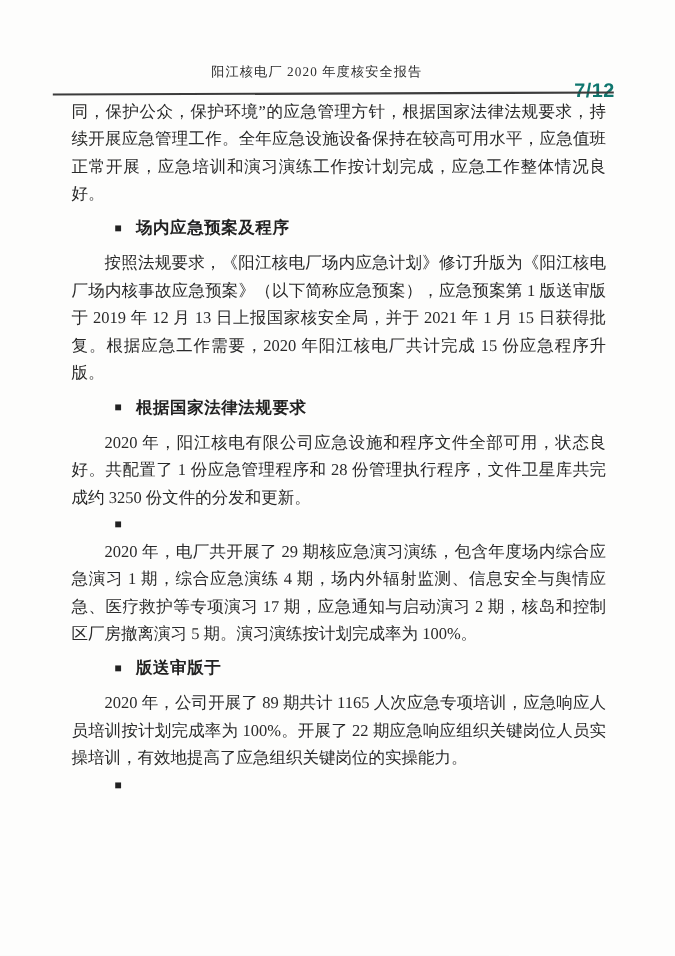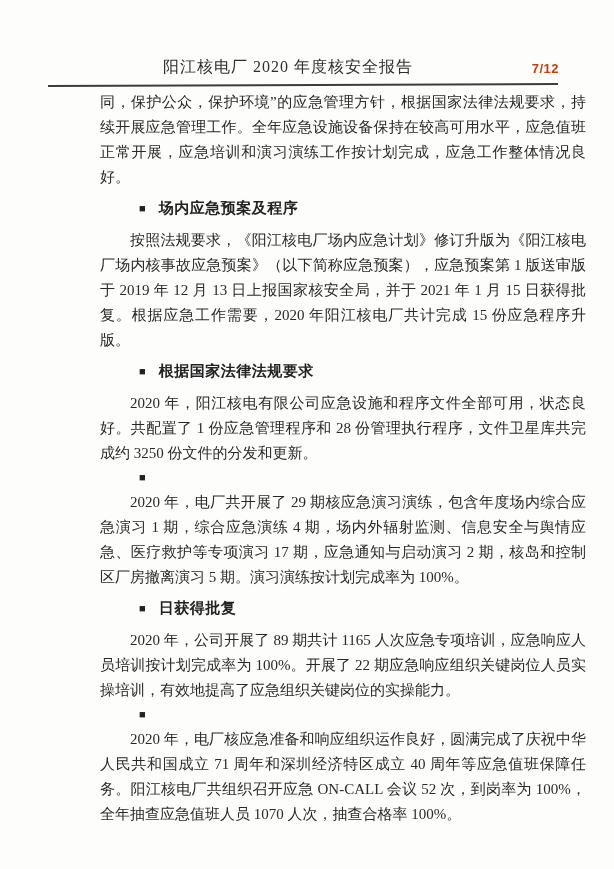--- a/index.html
+++ b/index.html
@@ -23,53 +23,52 @@
     left: 65px;
     width: 486px;
     height: 24px;
   }
   .header-title {
     position: absolute;
     left: 0;
     right: 40px;
     top: 0;
     text-align: center;
-    font-size: 16px;
+    font-size: 12px;
     letter-spacing: 1px;
     color: #2e2e2e;
     white-space: nowrap;
   }
   .page-number {
     position: absolute;
     right: -8px;
-    top: 4px;
+    top: 15px;
     font-family: "Liberation Sans", "DejaVu Sans", sans-serif;
-    font-size: 13px;
+    font-size: 18px;
     font-weight: bold;
     letter-spacing: 0.5px;
-    color: #c2410c;
+    color: #0f766e;
   }
   .header-rule {
     position: absolute;
     top: 84px;
     left: 48px;
     width: 510px;
     height: 2px;
     background: #3c3c3c;
     transform: rotate(-0.2deg);
   }
   .content {
     position: absolute;
     top: 90px;
     left: 65px;
     width: 486px;
     font-size: 15px;
     line-height: 25px;
     text-align: justify;
-    margin-left: 35px;
   }
   .para {
     margin: 7px 0 0 0;
   }
   .para:first-child {
     margin-top: 0;
   }
   .para.indent {
     text-indent: 2em;
   }
@@ -111,21 +110,20 @@
         <span class="bullet">■</span>
         <span class="heading-text">根据国家法律法规要求</span>
       </div>
       <p class="para indent">2020 年，阳江核电有限公司应急设施和程序文件全部可用，状态良好。共配置了 1 份应急管理程序和 28 份管理执行程序，文件卫星库共完成约 3250 份文件的分发和更新。</p>
       <div class="heading">
         <span class="bullet">■</span>
       </div>
       <p class="para indent">2020 年，电厂共开展了 29 期核应急演习演练，包含年度场内综合应急演习 1 期，综合应急演练 4 期，场内外辐射监测、信息安全与舆情应急、医疗救护等专项演习 17 期，应急通知与启动演习 2 期，核岛和控制区厂房撤离演习 5 期。演习演练按计划完成率为 100%。</p>
       <div class="heading">
         <span class="bullet">■</span>
-        <span class="heading-text">日获得批复</span>
+        <span class="heading-text">版送审版于</span>
       </div>
       <p class="para indent">2020 年，公司开展了 89 期共计 1165 人次应急专项培训，应急响应人员培训按计划完成率为 100%。开展了 22 期应急响应组织关键岗位人员实操培训，有效地提高了应急组织关键岗位的实操能力。</p>
       <div class="heading">
         <span class="bullet">■</span>
       </div>
-      <p class="para indent">2020 年，电厂核应急准备和响应组织运作良好，圆满完成了庆祝中华人民共和国成立 71 周年和深圳经济特区成立 40 周年等应急值班保障任务。阳江核电厂共组织召开应急 ON-CALL 会议 52 次，到岗率为 100%，全年抽查应急值班人员 1070 人次，抽查合格率 100%。</p>
     </div>
 </div>
 
 </body></html>

